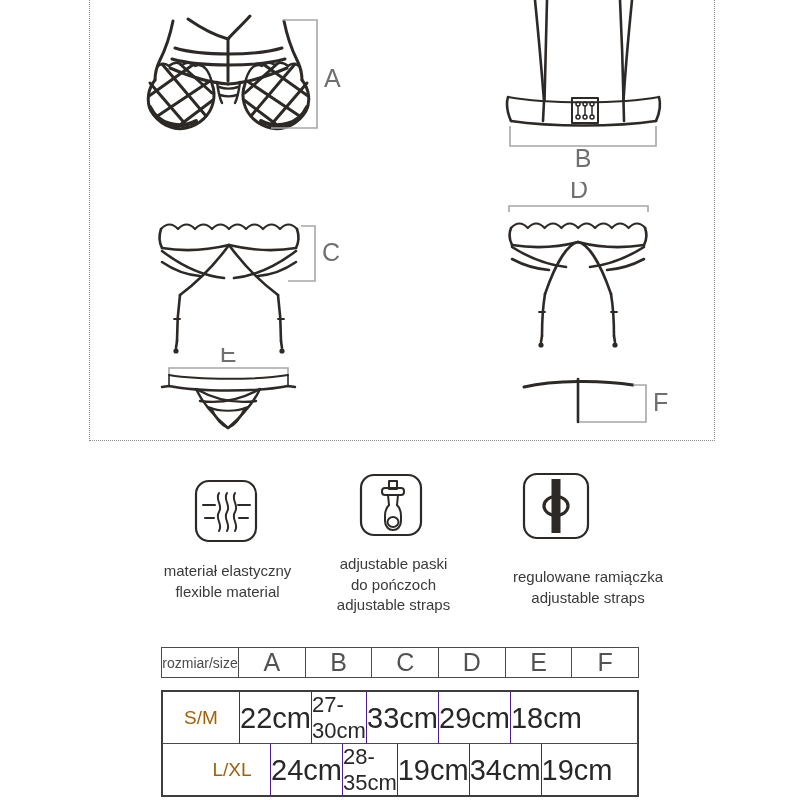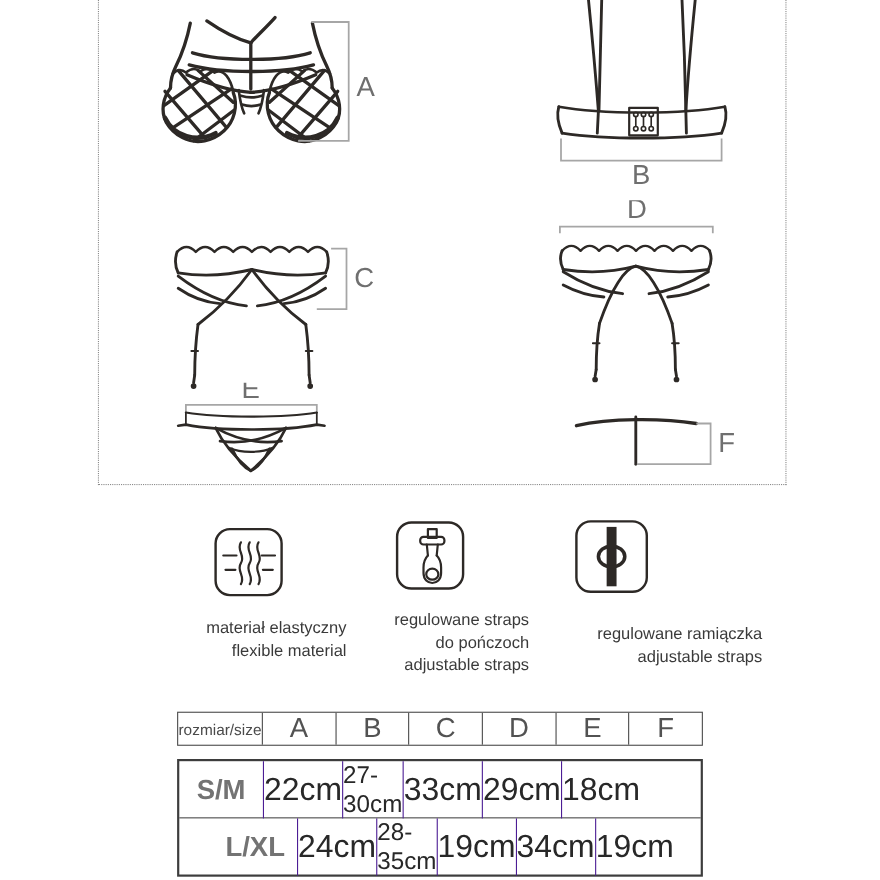--- a/index.html
+++ b/index.html
@@ -9,35 +9,35 @@
 
   
   .diagram-box{left:89px;top:-4px;width:624px;height:444px;
     border-left:1px dotted #8a8a8a;border-right:1px dotted #8a8a8a;border-bottom:1px dotted #8a8a8a;}
 
   svg{display:block;}
   .meas-label{font-family:"Liberation Sans",sans-serif;font-size:25px;fill:#6f6f6f;}
 
   
   .icon-box{color:#2d2926;}
-  .caption{color:#3a3a3a;font-size:15px;line-height:1.38;text-align:right;}
+  .caption{color:#3a3a3a;font-size:15px;line-height:1.38;text-align:center;}
 
   
   .size-table{left:161px;top:647px;width:478px;color:#4f4f4f;}
   .thead{display:grid;grid-template-columns:76px repeat(6,1fr);height:31px;
          border:1px solid #4a4a4a;box-sizing:border-box;}
   .th{display:flex;align-items:center;justify-content:center;font-size:25px;color:#525252;}
   .th.first{font-size:14px;color:#4a4a4a;}
   .th + .th{border-left:1px solid #4a4a4a;}
   .tbody{margin-top:12px;border:2px solid #3d3d3d;}
   .tr{display:grid;grid-template-columns:76px repeat(6,1fr);height:51px;}
   .tr + .tr{border-top:1px solid #4a4a4a;padding-left:31px;}
   .td{display:flex;align-items:center;justify-content:center;font-size:29px;color:#282828;}
   .td + .td{border-left:1px solid #4c1d95;}
-  .td.size{font-size:25px;color:#737373;font-weight:bold;}
+  .td.size{font-size:19px;color:#a16207;}
   .td.range{font-size:22px;}
 </style>
 </head>
 <body>
 
 <div class="stage">
 
   <div class="abs diagram-box">
 
     <svg class="abs" style="left:41px;top:4px;" width="215" height="140" viewBox="0 0 215 140">
@@ -207,21 +207,21 @@
     <rect x="3" y="3" width="64" height="64" rx="13" fill="none" stroke="#2d2926" stroke-width="2.2"></rect>
     <rect x="30.5" y="8" width="9" height="54" fill="#2d2926"></rect>
     <ellipse cx="35" cy="35" rx="12" ry="9.5" fill="none" stroke="#2d2926" stroke-width="3.2"></ellipse>
   </svg>
 
   <div class="abs caption" style="left:140px;top:561px;width:175px;">
     <div>materiał elastyczny</div>
     <div>flexible material</div>
   </div>
   <div class="abs caption" style="left:306px;top:554px;width:175px;">
-    <div>regulowane straps</div>
+    <div>adjustable paski</div>
     <div>do pończoch</div>
     <div>adjustable straps</div>
   </div>
   <div class="abs caption" style="left:483px;top:567px;width:210px;">
     <div>regulowane ramiączka</div>
     <div>adjustable straps</div>
   </div>
 
   <div class="abs size-table">
     <div class="thead">

